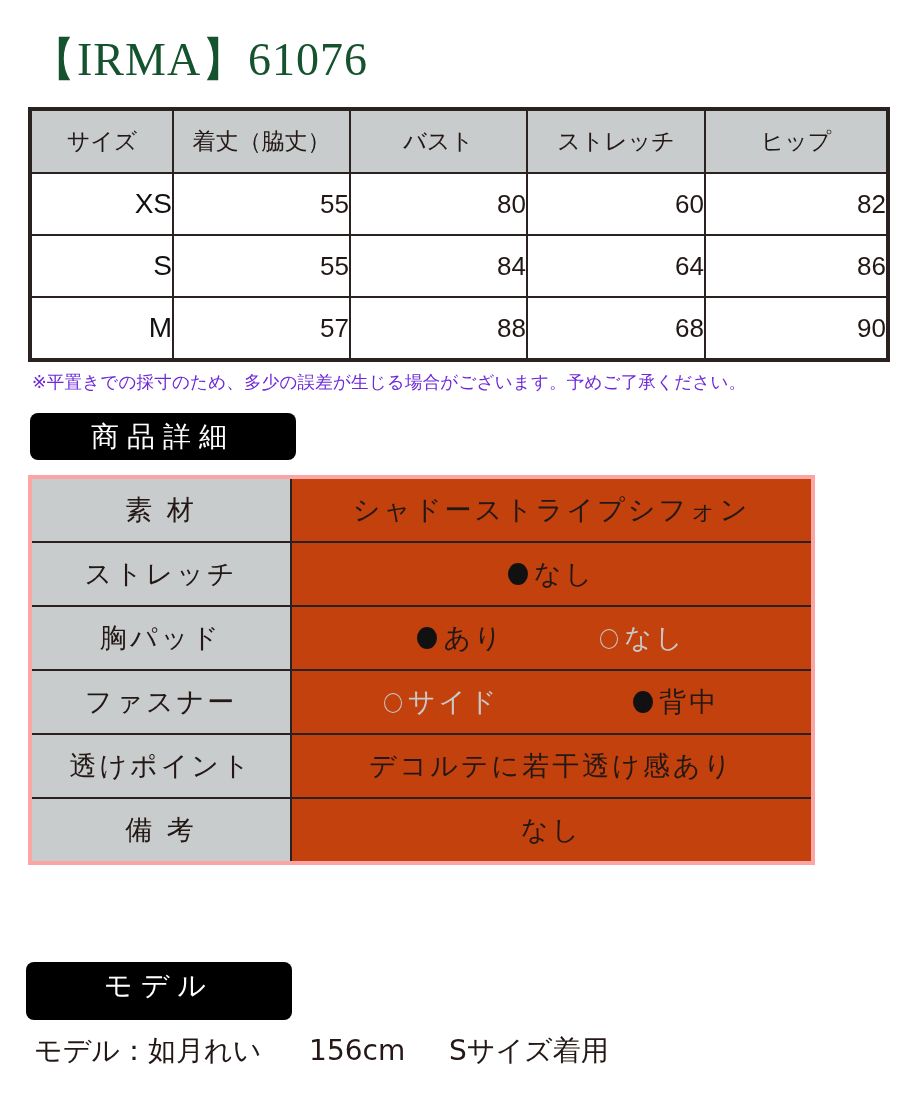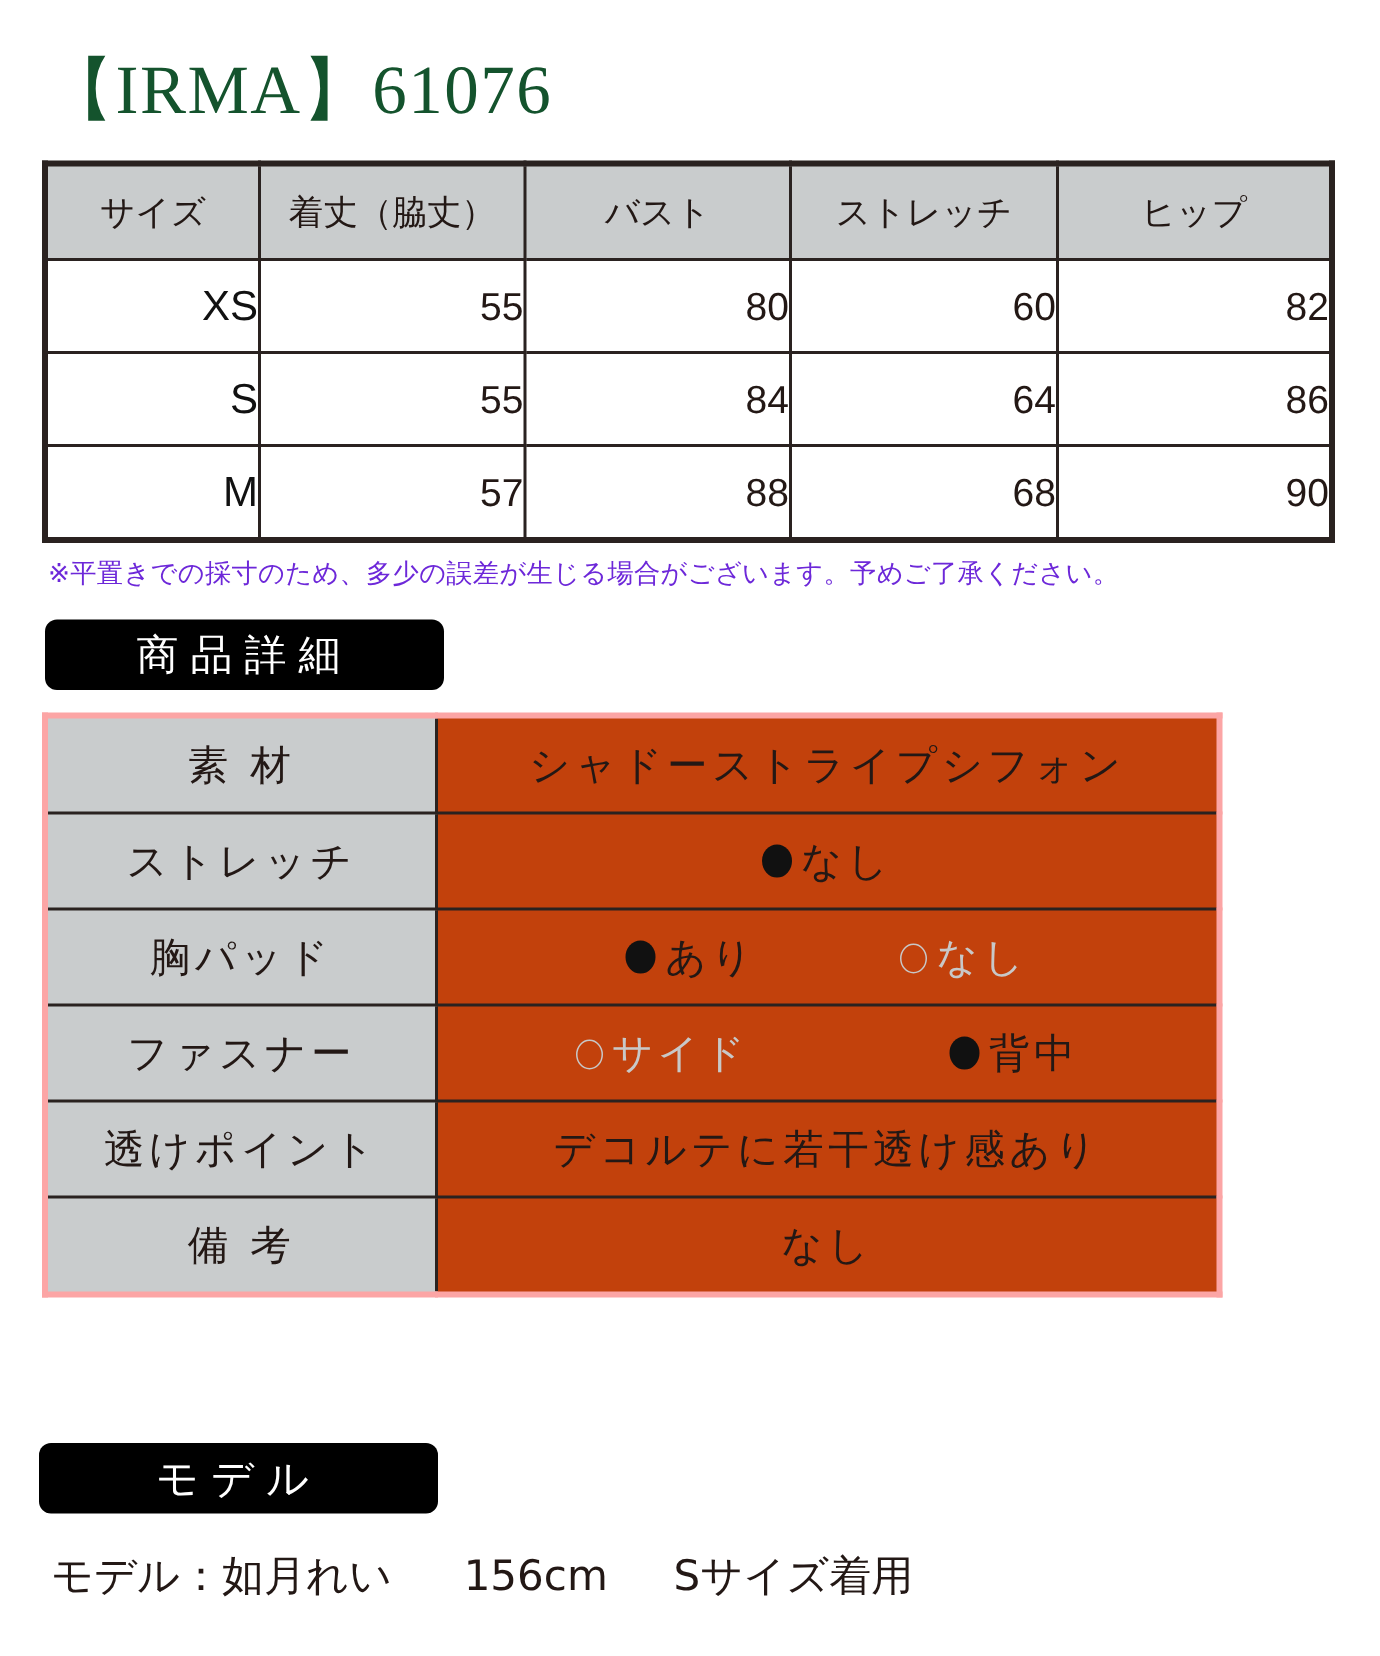--- a/index.html
+++ b/index.html
@@ -10,21 +10,21 @@
   table { border-collapse:collapse; position:absolute; }
   .size-table { left:28px; top:107px; width:862px; border:4px solid #2a2220; }
   .size-table td, .size-table th { border:2px solid #2a2220; text-align:center; padding:0; }
   .size-table th { background:#c9cccd; height:61px; font-weight:normal; font-size:23px; color:#231815; }
   .size-table td { height:60px; font-size:26px; font-family:"Liberation Sans","DejaVu Sans",sans-serif; color:#231815;text-align:right; }
   .size-table td.size { font-size:28px; color:#111; }
   .note { position:absolute; left:32px; top:370px; font-size:17.5px; color:#6d28d9; white-space:nowrap; letter-spacing:0.2px; }
   .section-tag { position:absolute; background:#000000; color:#fff; border-radius:8px;
                  font-size:28px; text-align:center; letter-spacing:8px; }
   .tag-detail { left:30px; top:413px; width:266px; height:47px; line-height:47px; }
-  .tag-model  { left:26px; top:962px; width:266px; height:47px; line-height:47px; }
+  .tag-model  { left:26px; top:962px; width:266px; height:58px; line-height:47px; }
   .detail-table { left:28px; top:475px; width:787px; border:4px solid #fca5a5; }
   .detail-table td { border:2px solid #2a2220; height:62px; padding:0; text-align:center; font-size:27px; letter-spacing:3px; }
   .detail-table td.label { background:#c9cccd; width:258px; color:#231815; }
   .detail-table td.value { background:#c2410c; color:#231815; }
   .opt { display:inline-block; margin:0 42px; }
   .opt.off { color:#c8c8c8; }
   .dot { display:inline-block; width:20px; height:22px; border-radius:50%; background:#111; vertical-align:-2px; margin-right:6px; }
   .ring { display:inline-block; width:18px; height:20px; border-radius:50%; border:1.5px solid #c8c8c8; vertical-align:-2px; margin-right:6px; box-sizing:border-box; }
   .model-line { position:absolute; left:34px; top:1032px; font-size:28px; color:#231815; white-space:nowrap; }
   .model-line span { margin-right:0; }

